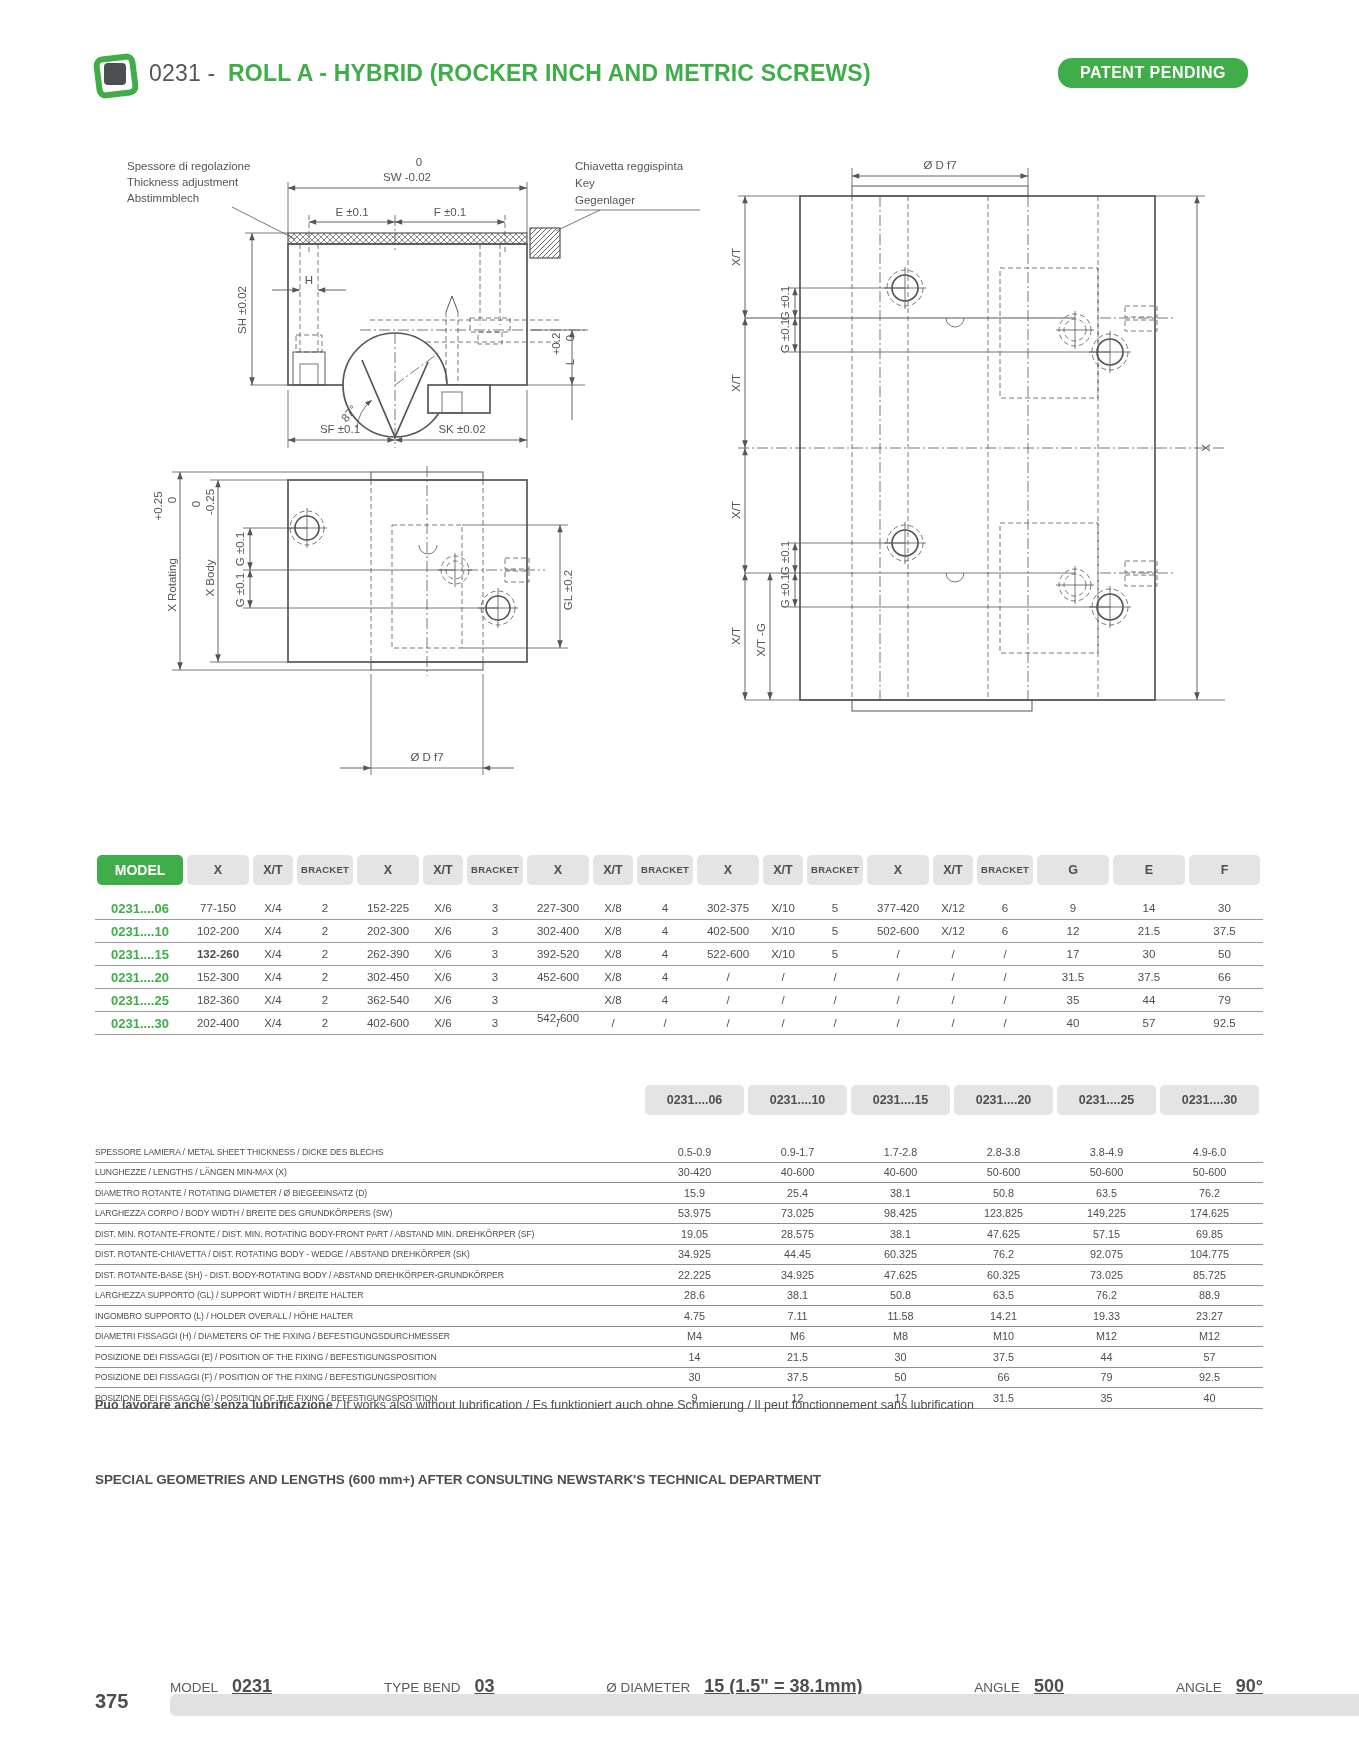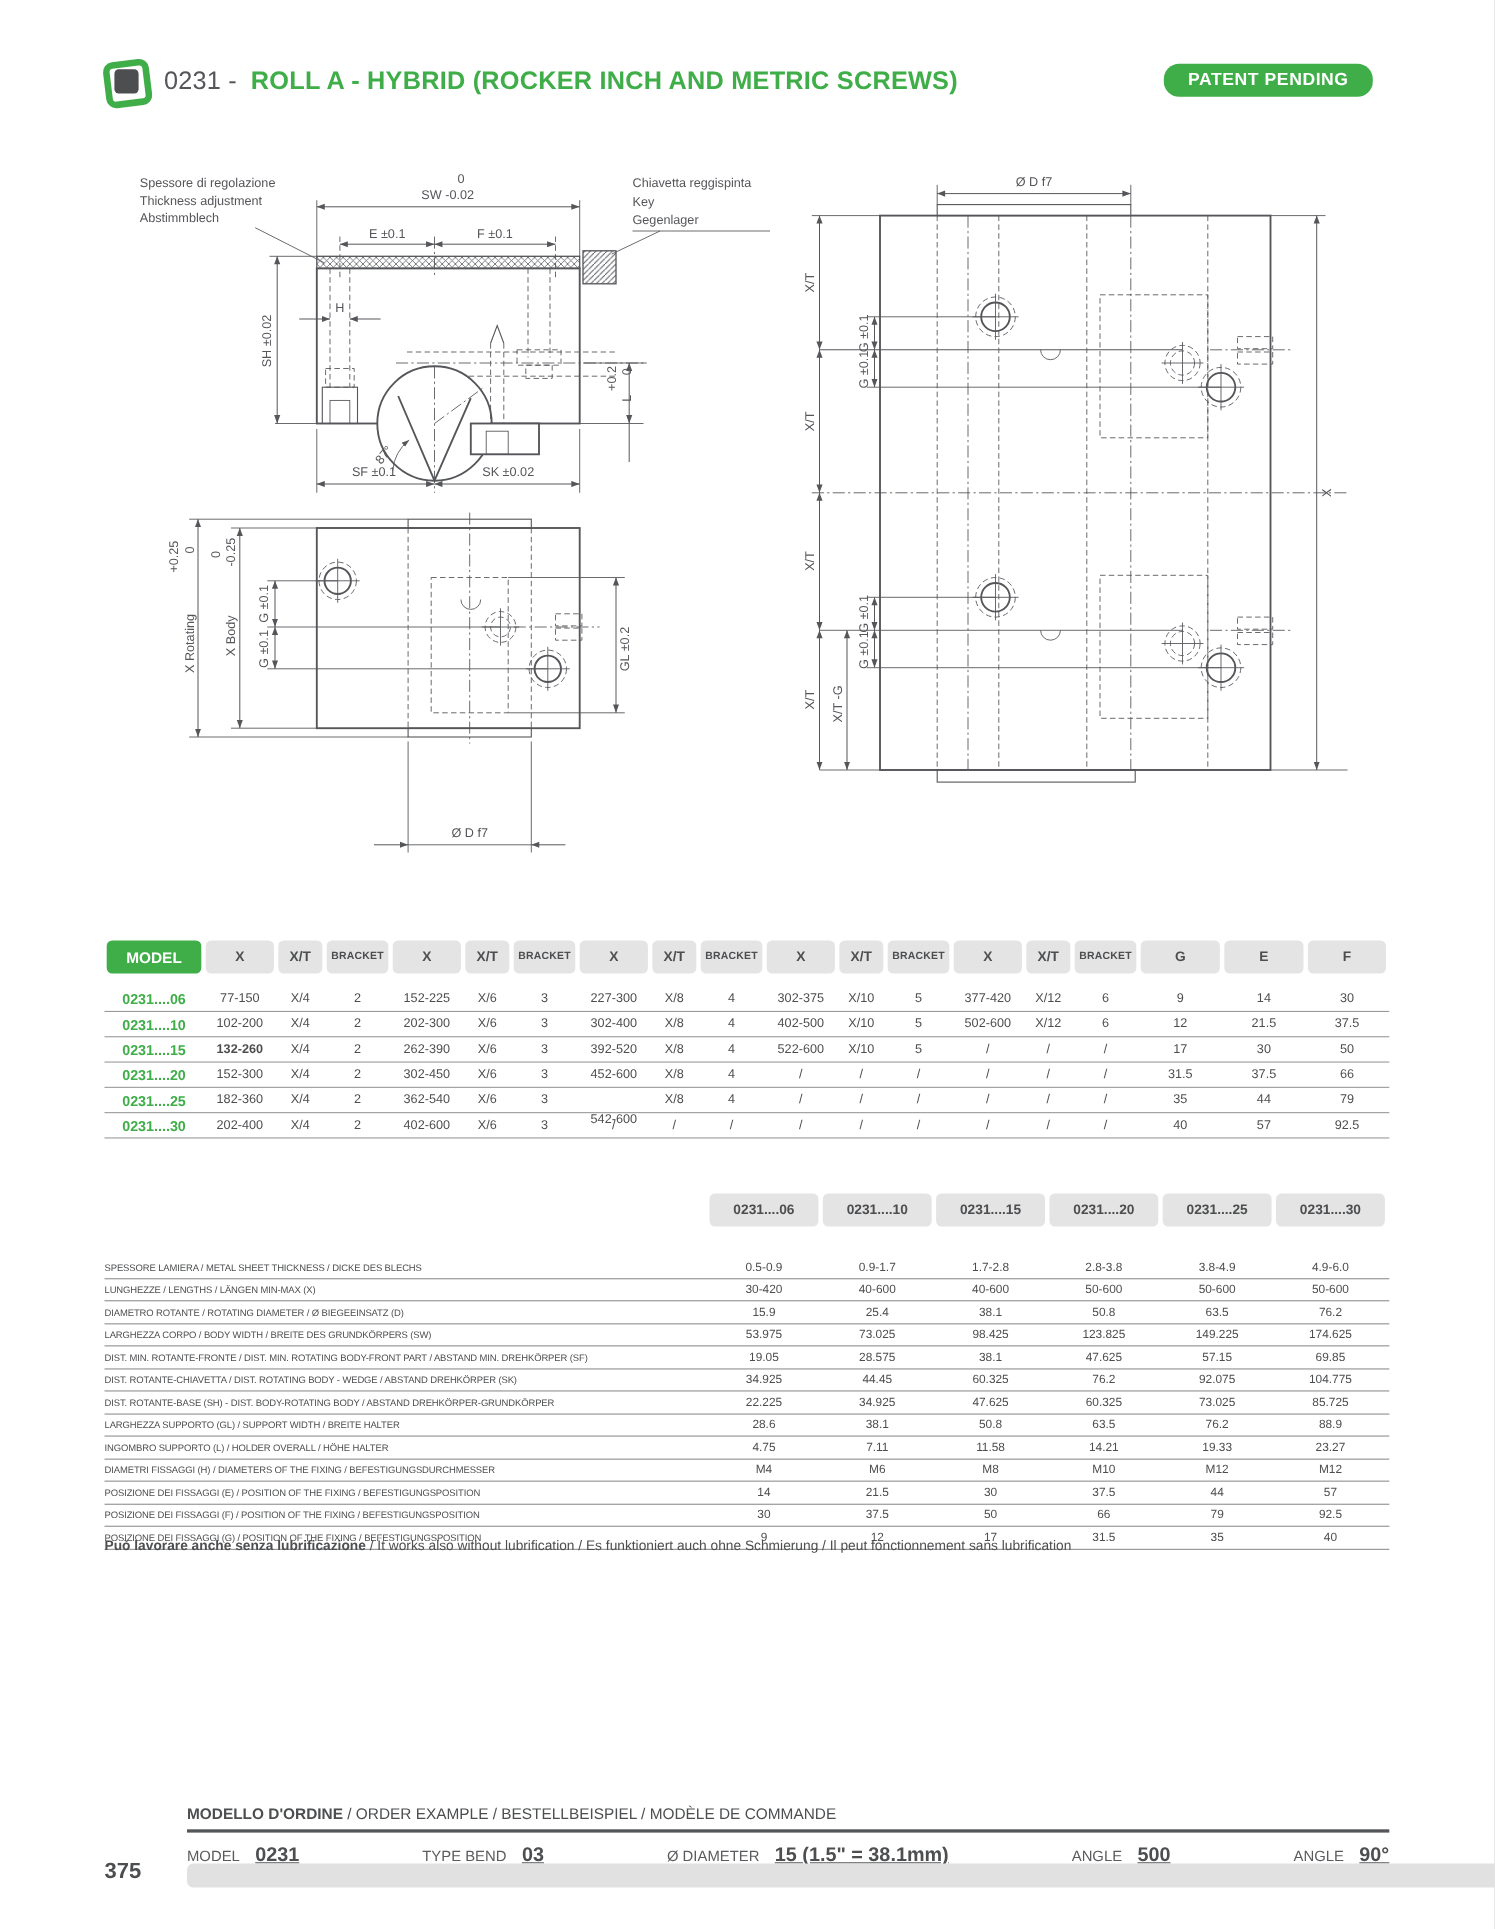--- a/index.html
+++ b/index.html
@@ -675,24 +675,22 @@
           <div class="t2val">31.5</div>
           <div class="t2val">35</div>
           <div class="t2val">40</div>
         </div>
       </div>
   </div>
 
   <div id="note1" class="abs">
     <b>Può lavorare anche senza lubrificazione</b><span> / It works also without lubrification / Es funktioniert auch ohne Schmierung / Il peut fonctionnement sans lubrification</span>
   </div>
-
-  <div id="orderhead" class="abs">
-    <b>MODELLO D'ORDINE</b><span> / ORDER EXAMPLE / BESTELLBEISPIEL / MODÈLE DE COMMANDE</span>
-  </div>
+  <div id="note2" class="abs">SPECIAL GEOMETRIES AND LENGTHS (600 mm+) AFTER CONSULTING NEWSTARK'S TECHNICAL DEPARTMENT</div>
+
   <div id="orderrow" class="abs">
       <div class="ofield">
         <span class="olabel">MODEL</span>
         <span class="ovalue">0231</span>
       </div>
       <div class="ofield">
         <span class="olabel">TYPE BEND</span>
         <span class="ovalue">03</span>
       </div>
       <div class="ofield">

